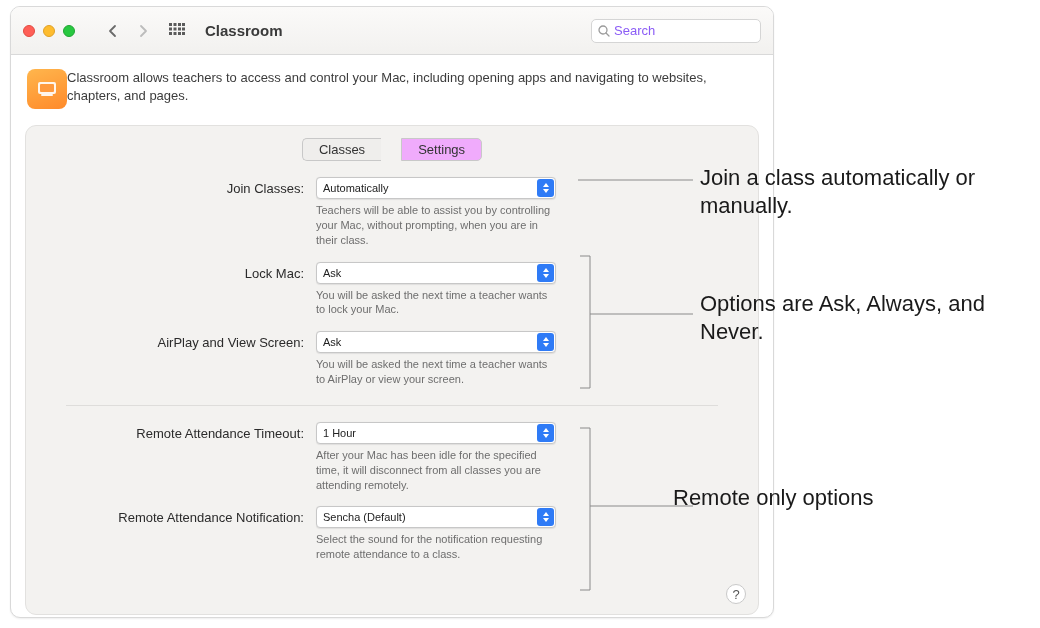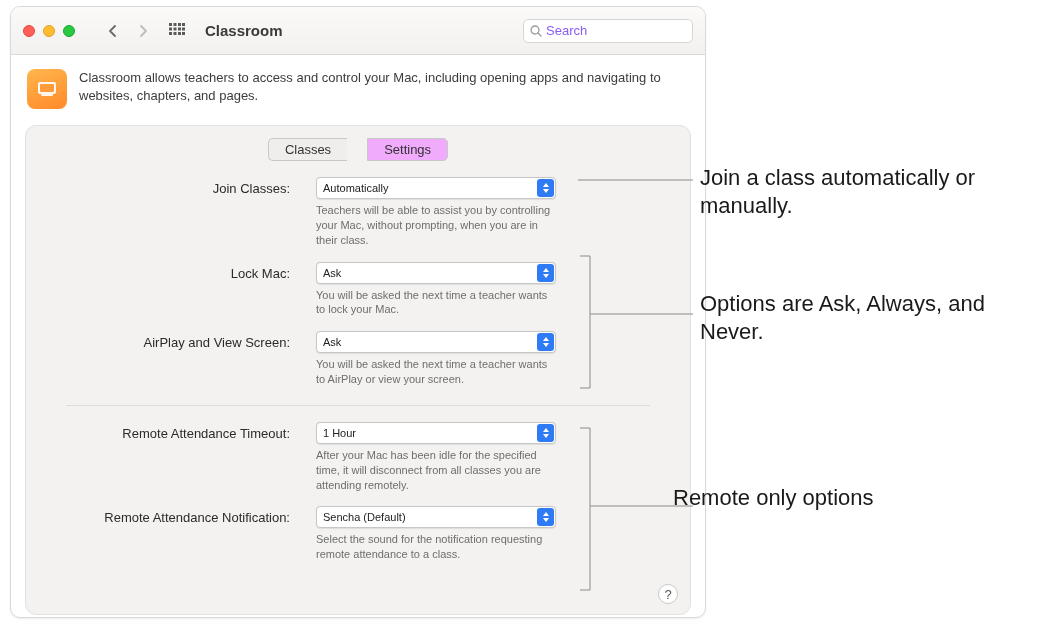--- a/index.html
+++ b/index.html
@@ -10,21 +10,21 @@
     font-family: -apple-system, "Helvetica Neue", Helvetica, Arial, sans-serif;
     font-size: 13px;
     color: #2a2a2a;
     position: relative;
     background: #fff;
   }
   .window {
     position: absolute;
     left: 10px;
     top: 6px;
-    width: 696px;
+    width: 764px;
     height: 612px;
     border: 1px solid #d9d9d9;
     border-radius: 10px;
     background: #fff;
     box-shadow: 0 1px 2px rgba(0,0,0,.07);
     overflow: hidden;
   }
   
   .titlebar {
     height: 48px;
@@ -64,21 +64,21 @@
     border:1px solid #d5d5d5; border-radius:5px;
     background:#fff;
     padding:0 6px;
     color:#8b5cf6;
   }
   .search svg { margin-right:4px; flex:0 0 auto; }
   .search span { font-size:13px; }
 
   
   .desc-row {
-    display:flex; padding:14px 16px 10px 16px; gap:12px;
+    display:flex; padding:14px 16px 10px 16px; 
   }
   .appicon {
     width:40px; height:40px; border-radius:8px;
     background: linear-gradient(160deg,#ffb64d,#ff8a2a);
     display:flex; align-items:center; justify-content:center;
     flex:0 0 auto;
   }
   .desc-text { font-size:13px; line-height:1.35; color:#3c3c3c; }
 
   
@@ -108,21 +108,21 @@
   }
   .seg button:first-child { border-radius:5px 0 0 5px; border-right:none; background:#f6f5f4;}
   .seg button:last-child  { border-radius:0 5px 5px 0; background:#fff; box-shadow: inset 0 0 0 1px rgba(0,0,0,0);}
   .seg button.active { background:#f0abfc;margin-left:20px; }
   .seg button.inactive { background:#efeeec; }
 
   .row {
     display:flex; align-items:flex-start; margin-bottom:6px;
   }
   .row-label {
-    width:250px; text-align:right; padding-right:26px;
+    width:250px; text-align:right; padding-right:12px;
     font-size:13px; color:#2b2b2b; padding-top:4px;
   }
   .row-body { flex:1; }
 
   .popup {
     width:240px; height:22px;
     background:#fff; border:1px solid #c7c7c7; border-radius:4px;
     display:flex; align-items:center; padding:0 6px;
     position:relative; font-size:11px; color:#222;
     box-shadow: 0 0.5px 1px rgba(0,0,0,.08);

